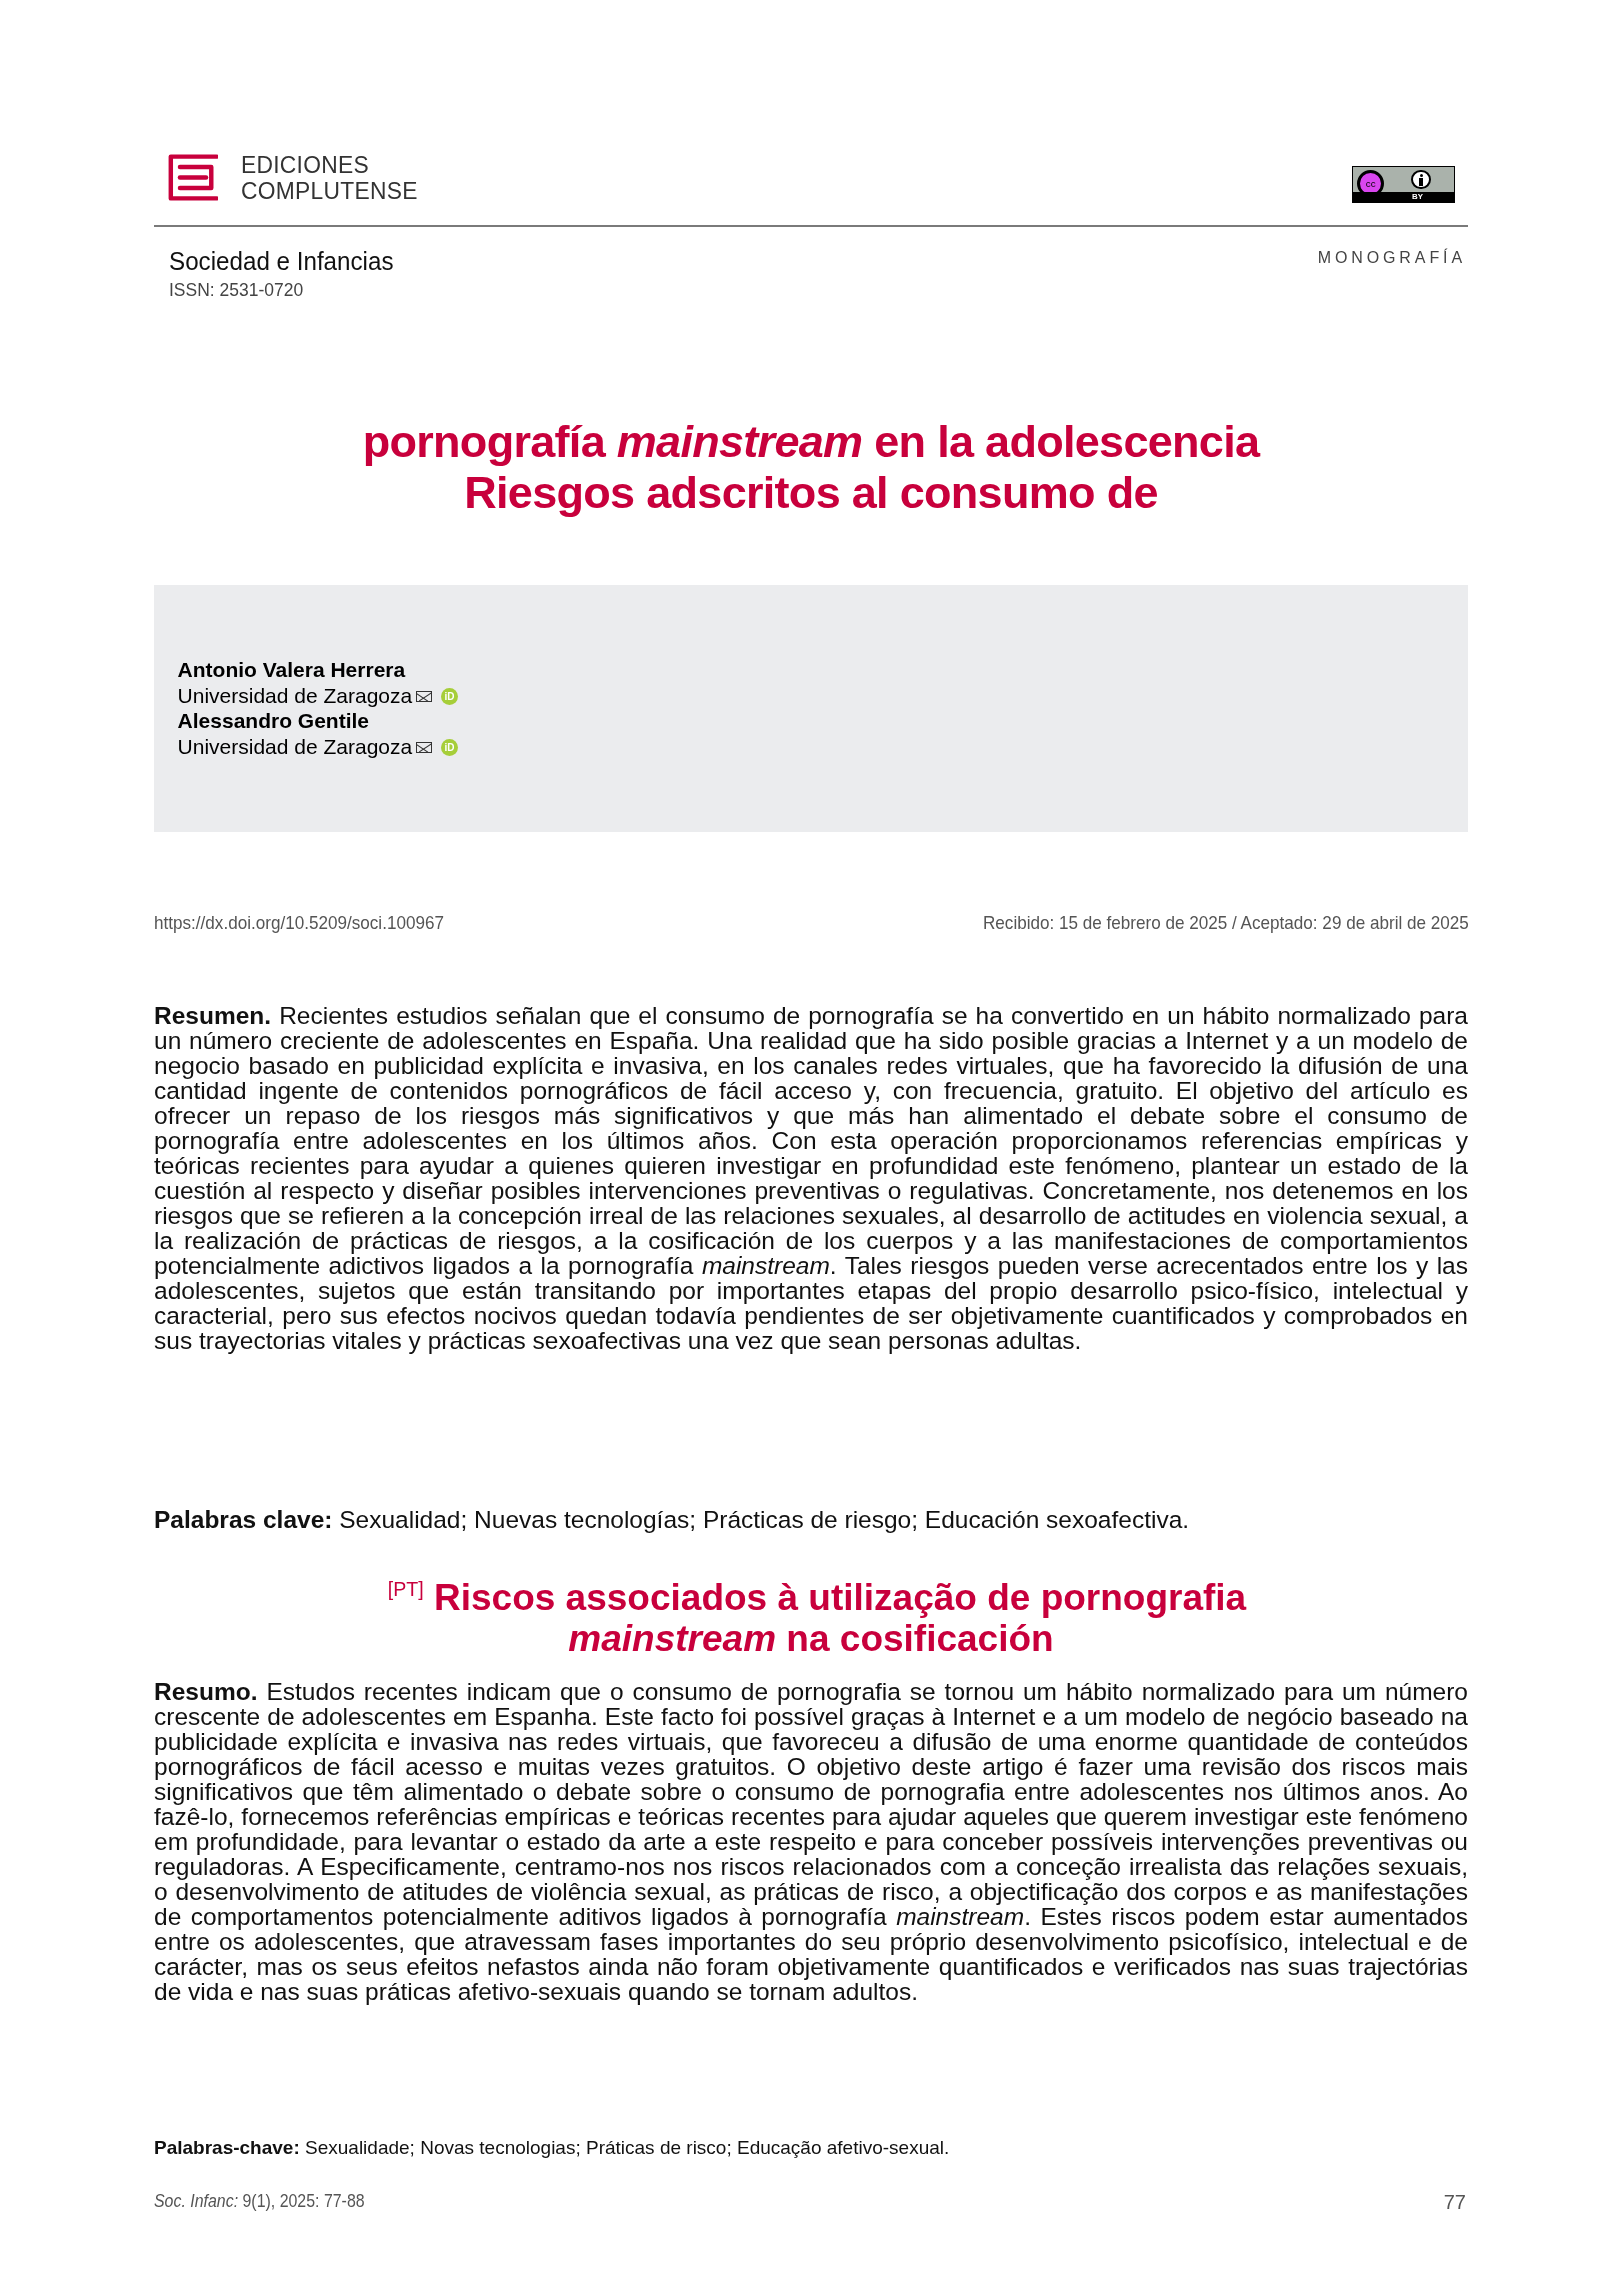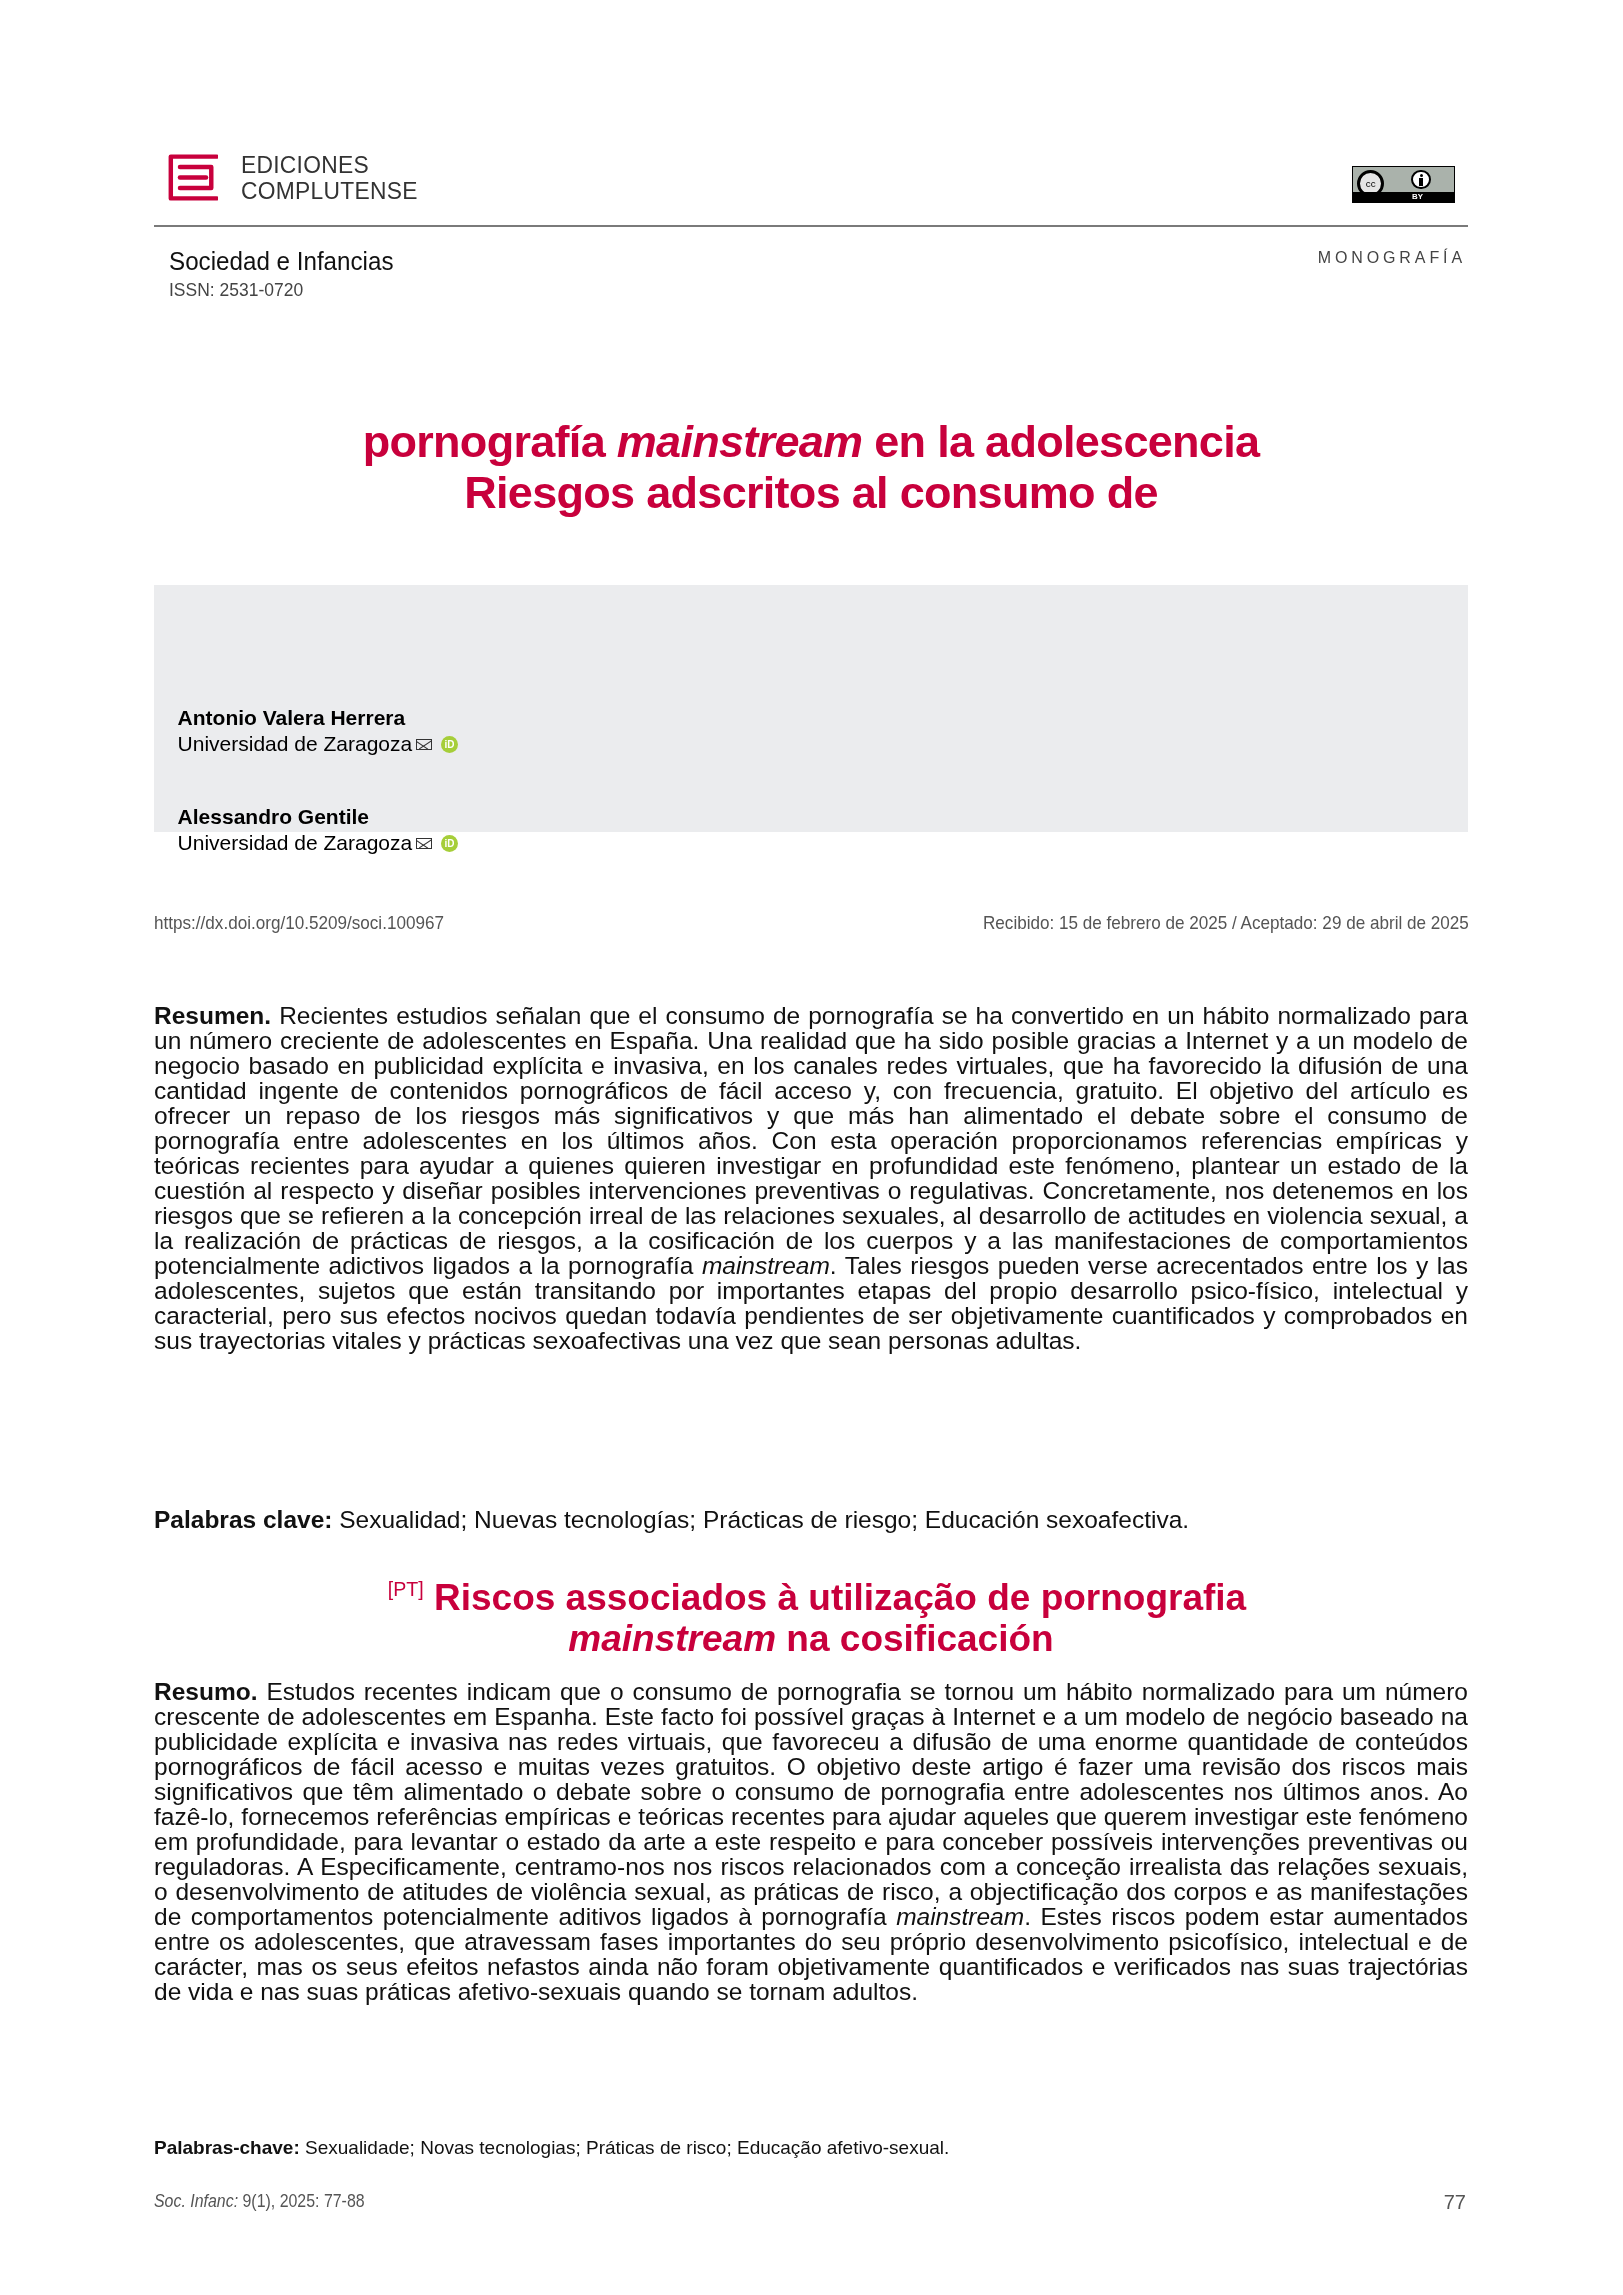--- a/index.html
+++ b/index.html
@@ -9,41 +9,41 @@
 
   
   .logo { left: 168px; top: 154px; width: 50px; height: 47px; }
   .publisher { left: 241px; top: 152px; font-size: 24px; line-height: 26px; color: #333;
                letter-spacing: 0.3px; transform: scaleX(0.95); transform-origin: left top; }
   .cc-badge { left: 1352px; top: 166px; width: 103px; height: 37px; background: #aab2ab;
               border: 1.3px solid #000; box-sizing: border-box; overflow: hidden; }
   .cc-badge .bar { position: absolute; left: 0; right: 0; bottom: 0; height: 10.5px; background: #000; }
   .cc-badge .by { position: absolute; left: 59px; bottom: 0; font-size: 7.9px; font-weight: bold; color: #fff; line-height: 10.5px; }
   .cc-badge .cc { position: absolute; left: 3.9px; top: 2.6px; width: 27.5px; height: 27.5px; border-radius: 50%;
-                  background: #e5e5e5; border: 3.3px solid #000; box-sizing: border-box;
+                  background: #d946ef; border: 3.3px solid #000; box-sizing: border-box;
                   font-weight: normal; font-size: 9.8px; line-height: 21px; text-align: center; color: #000; }
   .cc-badge .person { position: absolute; left: 58px; top: 2.6px; width: 19.6px; height: 19.6px; border-radius: 50%;
                       background: #fff; border: 2px solid #000; box-sizing: border-box; }
   .cc-badge .person::before { content: ""; position: absolute; left: 6.5px; top: 2px; width: 3.3px; height: 3.3px; border-radius: 50%; background: #000; }
   .cc-badge .person::after { content: ""; position: absolute; left: 5.9px; top: 6.5px; width: 4.6px; height: 7.9px; background: #000; }
   .rule { left: 154px; top: 225px; width: 1314px; height: 2px; background: #7a7a7a; }
 
   .journal { left: 169px; top: 246px; font-size: 26px; color: #111; transform: scaleX(0.93); transform-origin: left top; }
   .issn { left: 169px; top: 279px; font-size: 19px; color: #444; transform: scaleX(0.92); transform-origin: left top; }
   .section { right: 157px; top: 249px; font-size: 16px; color: #444; letter-spacing: 3.9px; }
 
   
   .title { left: 154px; width: 1314px; top: 416px; text-align: center; color: #c8003c;
            font-size: 45px; font-weight: bold; line-height: 51px; letter-spacing: -0.7px; }
   .title em { font-style: italic; }
 
   
   .authors-box { left: 154px; top: 585px; width: 1314px; height: 247px; background: #ebecee; }
   .authors { position: absolute; left: 23.6px; top: 72px; font-size: 21px; line-height: 25.5px; }
-  .author-name { font-weight: bold; color: #000; margin-top: 48px; }
+  .author-name { font-weight: bold; color: #000; }
   .aff { color: #000; }
   .mail-icon { display: inline-block; width: 15.7px; height: 11px; border: 1.3px solid #333; position: relative;
                vertical-align: middle; margin-left: 3.9px; box-sizing: border-box; overflow: hidden; }
   .mail-icon::before, .mail-icon::after { content: ""; position: absolute; top: -5.9px; width: 1.3px; height: 18.3px; background: #333; }
   .mail-icon::before { left: 3.3px; transform: rotate(-56deg); }
   .mail-icon::after { right: 3.3px; transform: rotate(56deg); }
   .orcid-icon { display: inline-block; width: 17px; height: 17px; border-radius: 50%; background: #a6ce39;
                 color: #fff; font-size: 10px; font-weight: bold; line-height: 17px; text-align: center;
                 vertical-align: middle; margin-left: 9.2px; }
 

